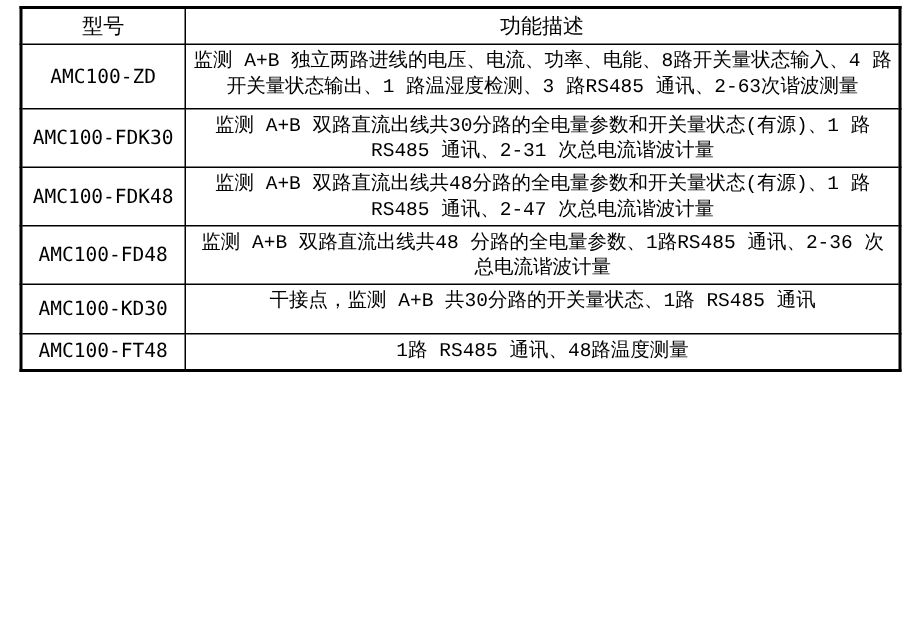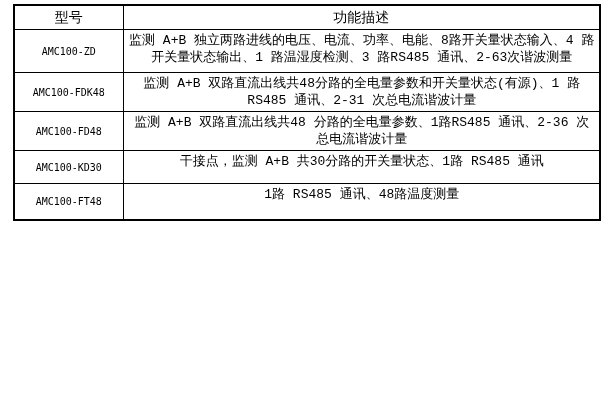--- a/index.html
+++ b/index.html
@@ -37,21 +37,21 @@
   table.spec th {
     height: 21px;
     text-align: center;
     vertical-align: middle;
     font-size: 14px;
     padding: 1px 2px;
   }
   td.model {
     text-align: center;
     vertical-align: middle;
-    font-size: 10px;
+    font-size: 13px;
     font-family: "DejaVu Sans Mono", "Liberation Mono", monospace;
     padding: 1px 2px;
     white-space: nowrap;
   }
   td.desc {
     text-align: center;
     vertical-align: top;
     font-size: 13px;
     line-height: 17px;
     padding: 2px 4px 2px 5px;
@@ -61,21 +61,21 @@
   tr.rh-0 { height: 43px; }
   tr.rh-1 { height: 34px; }
   tr.rh-2 { height: 36px; }
   tr.rh-3 { height: 39px; }
   tr.rh-4 { height: 33px; }
   tr.rh-5 { height: 28px; }
   tr.rh-6 { height: 28px; }
   tr.rh-7 { height: 33px; }
   tr.rh-8 { height: 27px; }
   tr.rh-9 { height: 21px; }
-  tr.rh-10 { height: 36px; }
+  tr.rh-10 { height: 24px; }
 </style>
 </head>
 <body>
 
 <div class="page">
   <table class="spec">
     <colgroup>
       <col class="c-model">
       <col class="c-desc">
     </colgroup>
@@ -83,23 +83,27 @@
       <tr>
         <th>型号</th>
         <th>功能描述</th>
       </tr>
     </thead>
     <tbody>
       <tr class="rh-0">
         <td class="model">AMC100-ZD</td>
         <td class="desc">监测 A+B 独立两路进线的电压、电流、功率、电能、8路开关量状态输入、4 路开关量状态输出、1 路温湿度检测、3 路RS485 通讯、2-63次谐波测量</td>
       </tr>
+      <tr class="rh-1">
+        <td class="model">AMC100-FDK30</td>
+        <td class="desc">监测 A+B 双路直流出线共30分路的全电量参数和开关量状态(有源)、1 路RS485 通讯、2-31 次总电流谐波计量</td>
+      </tr>
       <tr class="rh-2">
         <td class="model">AMC100-FDK48</td>
-        <td class="desc">监测 A+B 双路直流出线共48分路的全电量参数和开关量状态(有源)、1 路RS485 通讯、2-31 次总电流谐波计量</td>
+        <td class="desc">监测 A+B 双路直流出线共48分路的全电量参数和开关量状态(有源)、1 路RS485 通讯、2-47 次总电流谐波计量</td>
       </tr>
       <tr class="rh-4">
         <td class="model">AMC100-FD48</td>
         <td class="desc">监测 A+B 双路直流出线共48 分路的全电量参数、1路RS485 通讯、2-36 次总电流谐波计量</td>
       </tr>
       <tr class="rh-7">
         <td class="model">AMC100-KD30</td>
         <td class="desc">干接点，监测 A+B 共30分路的开关量状态、1路 RS485 通讯</td>
       </tr>
       <tr class="rh-10">

